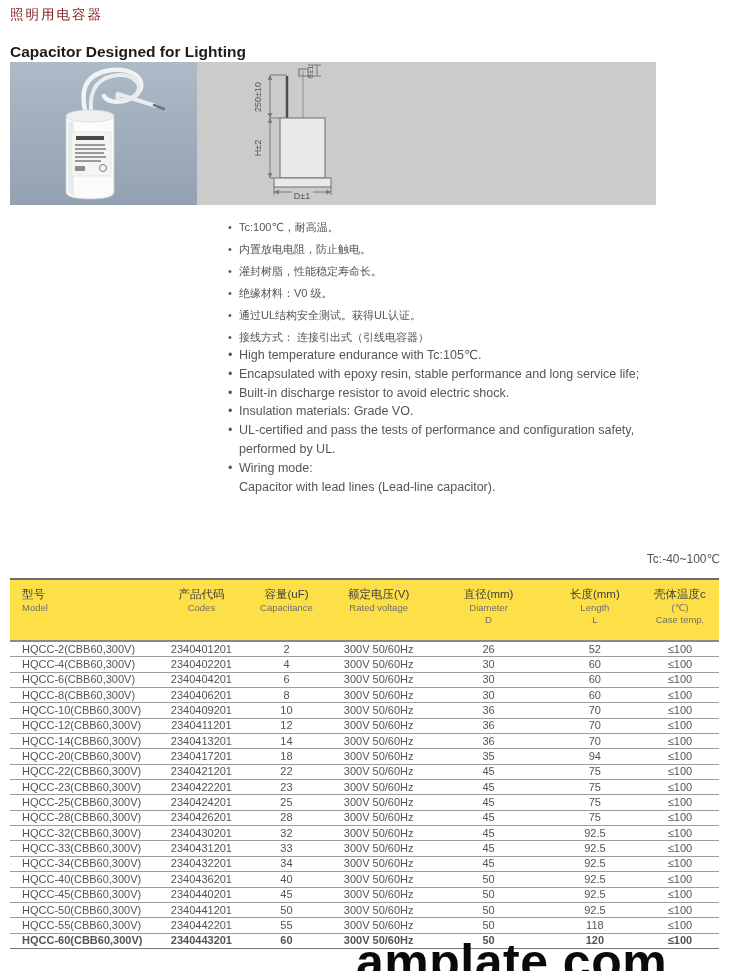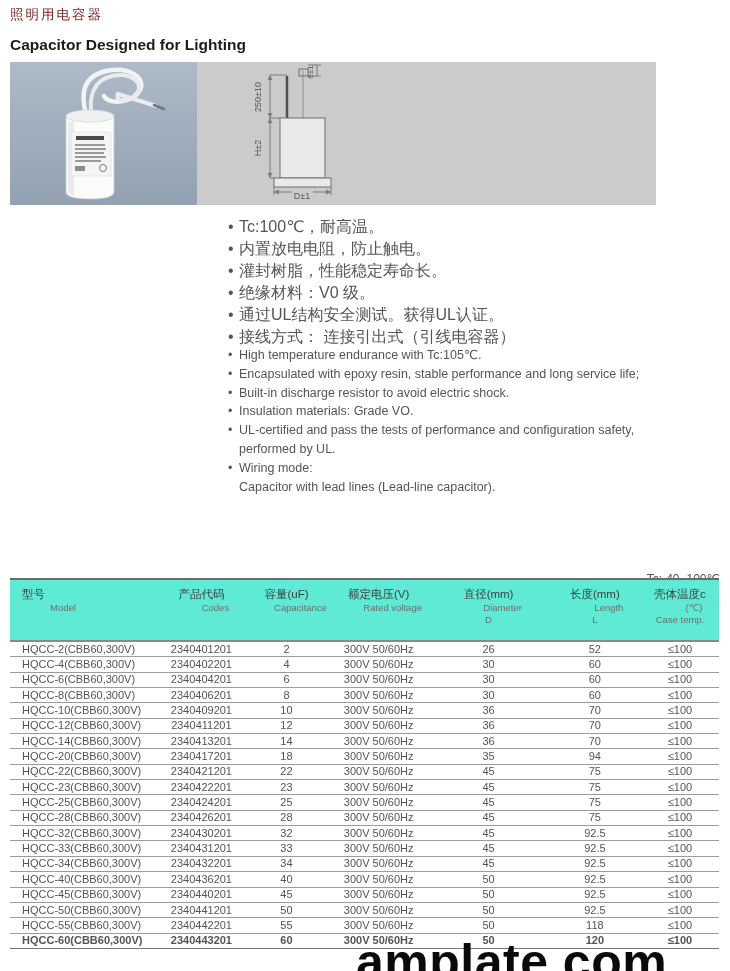--- a/index.html
+++ b/index.html
@@ -4,42 +4,42 @@
 <style>
   html,body{margin:0;padding:0;}
   body{
     width:730px;height:971px;position:relative;overflow:hidden;
     background:#ffffff;color:#444;
     font-family:"Liberation Sans","DejaVu Sans",sans-serif;
   }
   
   .hdr{position:absolute;left:10px;top:6px;}
   .title-cn{font-size:13.5px;font-weight:normal;color:#7f1d1d;letter-spacing:2px;}
-  .title-en{font-size:15.5px;font-weight:bold;color:#1c1c1c;margin-top:12px;}
+  .title-en{font-size:15.5px;font-weight:bold;color:#1c1c1c;margin-top:19px;}
   
   .banner{position:absolute;left:10px;top:62px;width:646px;height:143px;background:#cbcbcb;}
   .photo{position:absolute;left:0;top:0;width:187px;height:143px;
     background:linear-gradient(180deg,#adbac7 0%,#9dabba 60%,#93a2b2 100%);}
   .drawing{position:absolute;left:187px;top:0;width:522px;height:143px;}
   
   .feat{position:absolute;left:228px;list-style:none;margin:0;padding:0;color:#555;}
-  .feat-cn{top:216px;font-size:16px;line-height:22px;width:480px;}
+  .feat-cn{top:216px;font-size:11px;line-height:22px;width:480px;}
   .feat-en{top:346px;font-size:12.5px;line-height:18.8px;width:500px;}
   .feat li{white-space:nowrap;}
   .blt{display:inline-block;width:11px;color:#555;}
   .cont{padding-left:11px;}
   
-  .temp-note{position:absolute;right:10px;top:552px;font-size:12px;color:#555;margin-top:20px;}
+  .temp-note{position:absolute;right:10px;top:552px;font-size:12px;color:#555;}
   
   .spec{position:absolute;left:10px;top:578px;width:709px;border-collapse:collapse;table-layout:fixed;}
-  .spec thead tr{background:#5eead4;}
+  .spec thead tr{background:#fde047;}
   .spec th{border-top:2px solid #6b6b6b;border-bottom:2px solid #8a8a8a;
     font-weight:normal;padding:7px 0 5px 0;vertical-align:top;height:48px;}
   .th-cn{font-size:11.5px;color:#3f3f3f;line-height:15px;}
-  .th-en{font-size:9.5px;color:#6e6e6e;line-height:12px;margin-left:28px;}
+  .th-en{font-size:9.5px;color:#6e6e6e;line-height:12px;}
   .th-sub{font-size:9.5px;color:#6e6e6e;line-height:12px;}
   .spec td{font-size:11px;color:#545454;height:14.35px;line-height:13px;
     border-bottom:1px solid #9c9c9c;text-align:center;padding:0;white-space:nowrap;overflow:hidden;}
   .spec td.c-model{text-align:left;padding-left:12px;}
   .spec th{text-align:center;}
   .spec th.c-model{text-align:left;padding-left:12px;}
   .spec tbody tr:last-child td{border-bottom:1.5px solid #777;font-weight:bold;}
   
   .watermark{position:absolute;left:356px;top:897px;font-size:50px;font-weight:600;
     color:#0a0a0a;letter-spacing:0.5px;white-space:nowrap;margin-top:36px;}

